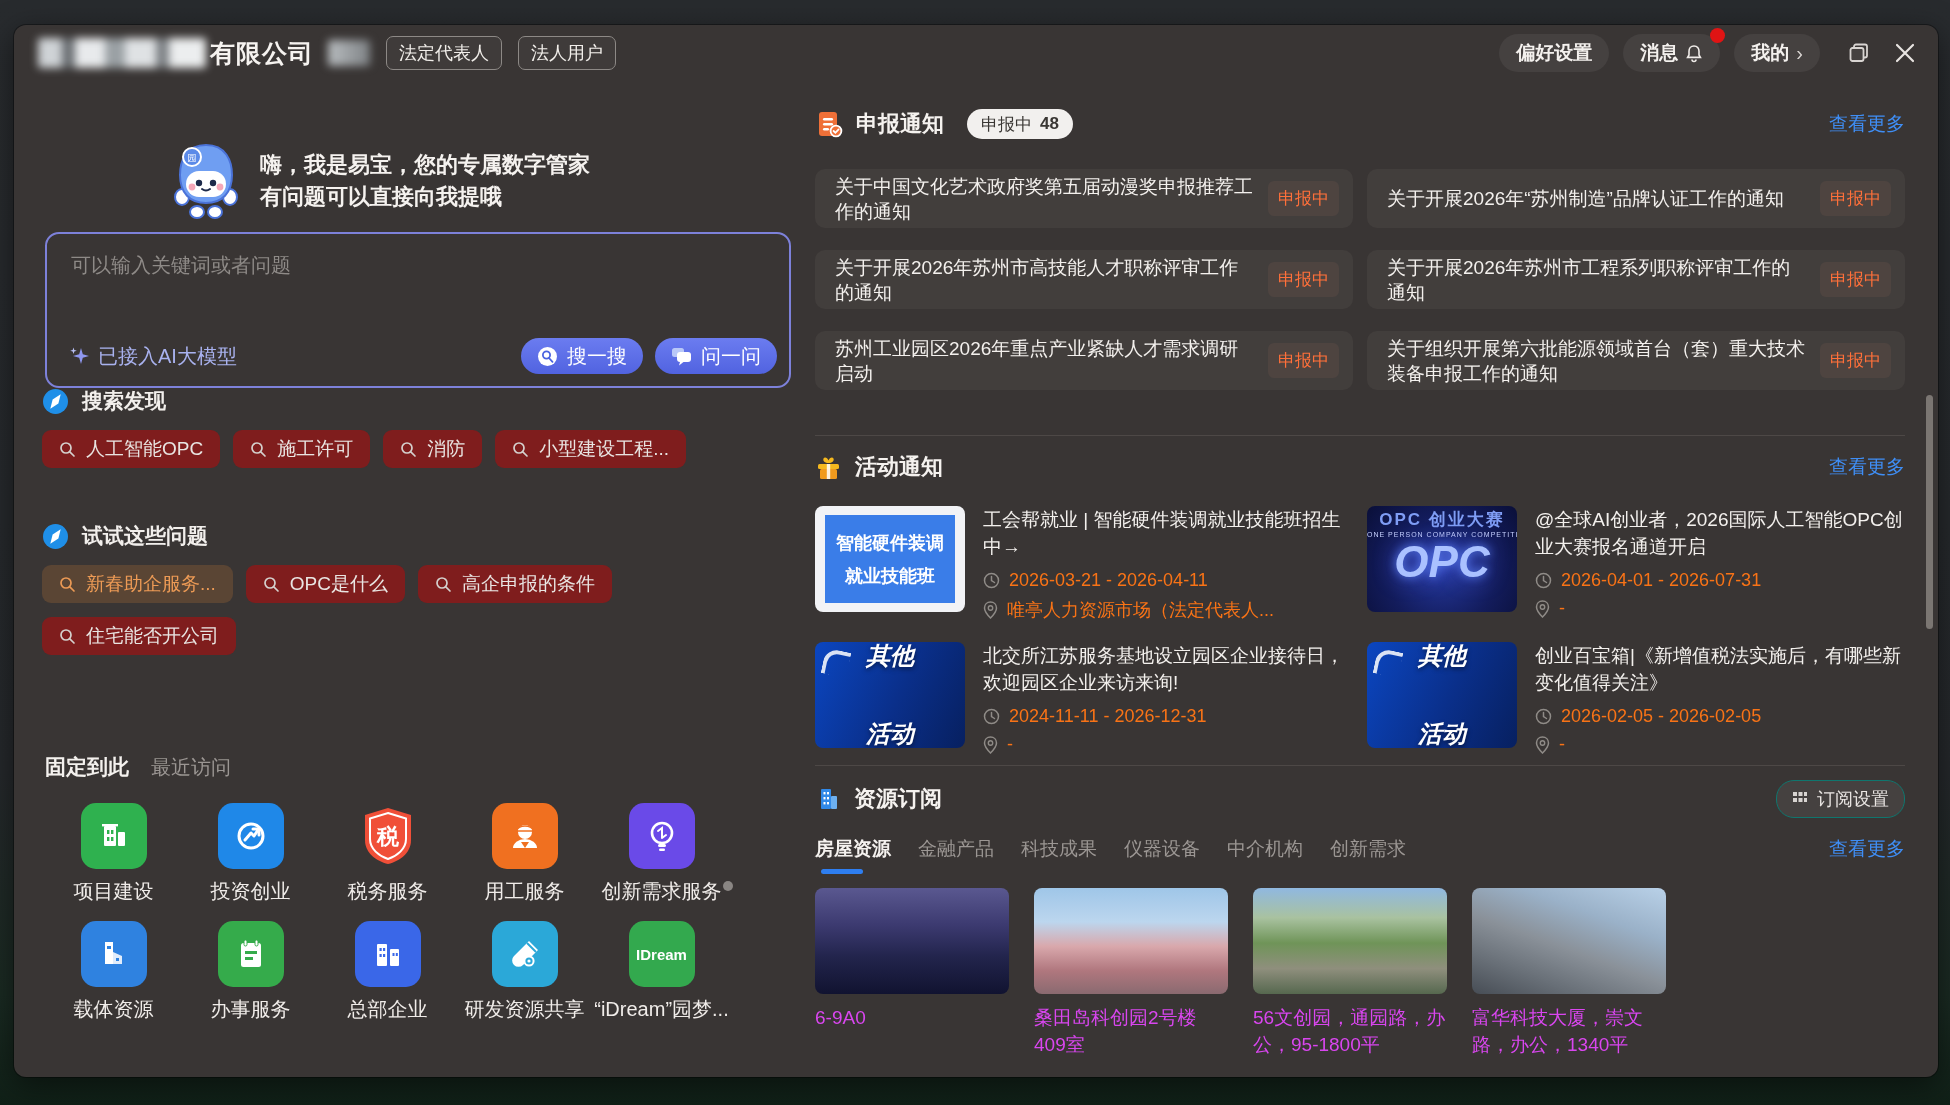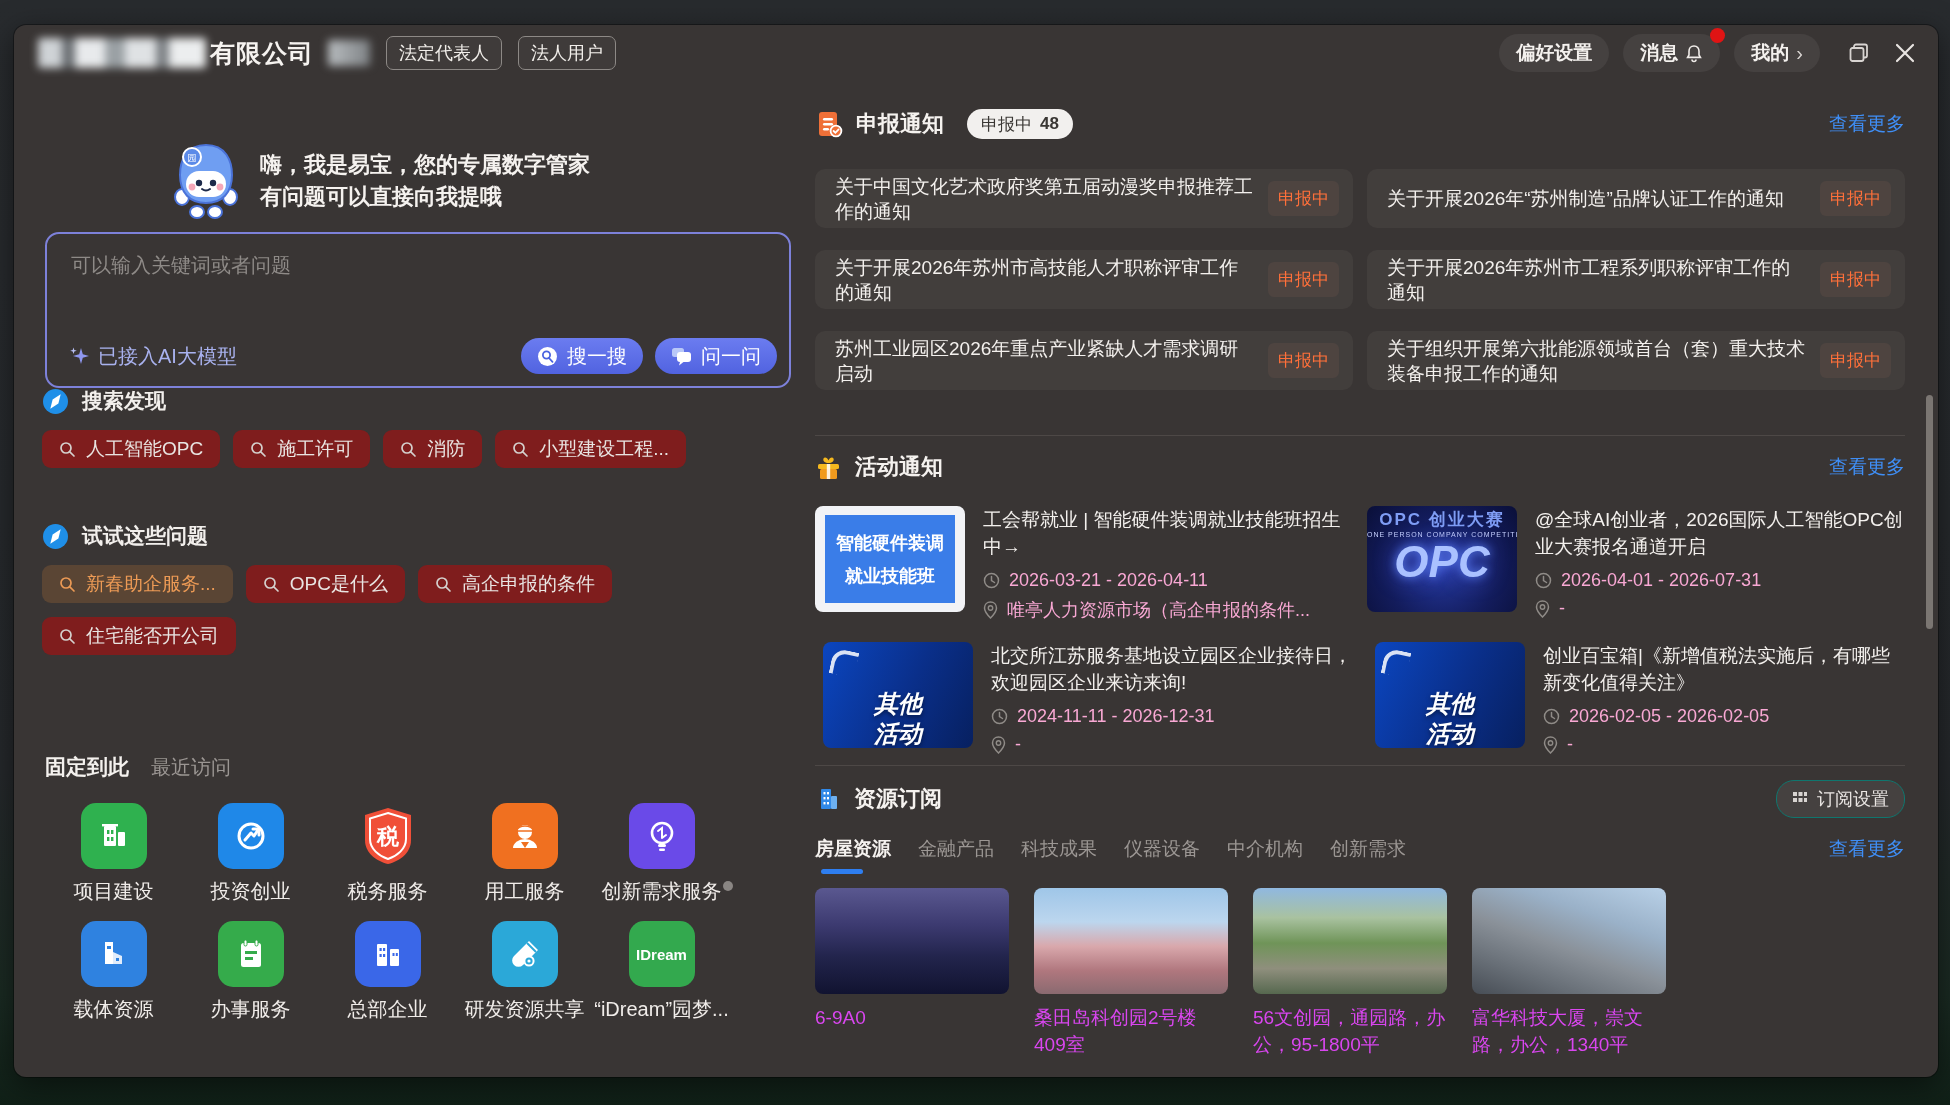--- a/index.html
+++ b/index.html
@@ -73,25 +73,25 @@
   .act-thumb{width:150px;height:106px;border-radius:8px;flex-shrink:0;position:relative;overflow:hidden;}
   .thumb-white{background:#f2f3f6;}
   .thumb-white .bluebox{position:absolute;left:10px;right:10px;top:9px;bottom:9px;background:#3a7de8;
     display:flex;flex-direction:column;align-items:center;justify-content:center;gap:9px;color:#fff;font-size:18px;font-weight:700;}
   .thumb-opc{background:radial-gradient(circle at 50% 62%,#24379a 0%,#131c5c 55%,#0a0f38 100%);text-align:center;}
   .opc-top{margin-top:2px;color:#7f9df5;font-size:17px;font-weight:700;letter-spacing:2px;white-space:nowrap;overflow:hidden;}
   .opc-sub{color:#c8d2ff;font-size:7px;letter-spacing:1px;white-space:nowrap;}
   .opc-big{margin-top:2px;color:#aac1ff;font-size:44px;font-weight:700;font-style:italic;line-height:44px;
     text-shadow:0 0 10px #5a7cf0,0 0 22px #4a5ce0;}
   .thumb-other{background:linear-gradient(115deg,#0b46c0 0%,#0a2f8a 55%,#072060 100%);
-    display:flex;flex-direction:column;align-items:center;justify-content:flex-end;gap:2px;margin-left:8px;}
+    display:flex;flex-direction:column;align-items:center;justify-content:space-between;gap:2px;}
   .thumb-other span{color:#fff;font-size:24px;font-weight:700;font-style:italic;text-shadow:0 2px 4px rgba(0,0,0,.5);line-height:28px;}
   .thumb-other::before{content:"";position:absolute;left:8px;top:8px;width:22px;height:22px;border-left:4px solid rgba(255,255,255,.85);border-top:4px solid rgba(255,255,255,.85);border-radius:14px 0 0 0;transform:rotate(12deg);}
   .act-title{color:#f3f0ed;font-size:19px;line-height:27px;max-height:54px;overflow:hidden;}
-  .meta{display:flex;align-items:center;gap:9px;color:#f9a8d4;font-size:18px;margin-top:10px;}
+  .meta{display:flex;align-items:center;gap:9px;color:#f97316;font-size:18px;margin-top:10px;}
   .meta + .meta{margin-top:7px;}
   .settings-btn{display:flex;align-items:center;gap:9px;height:36px;padding:0 15px;border-radius:18px;
     background:#454140;border:1px solid #0f766e;color:#e9e5e2;font-size:18px;cursor:pointer;}
   .tabs{display:flex;align-items:flex-end;gap:27px;margin-top:18px;}
   .tab{color:#9b9693;font-size:19px;cursor:pointer;position:relative;padding-bottom:12px;}
   .tab.active{color:#f5f2ef;font-weight:700;}
   .tab.active::after{content:"";position:absolute;left:6px;bottom:0;width:42px;height:5px;border-radius:3px;background:#2e7ef0;}
   .prop-grid{margin-top:14px;display:grid;grid-template-columns:repeat(5,194px);column-gap:25px;}
   .prop-card{cursor:pointer;}
   .prop-img{width:194px;height:106px;border-radius:8px;}
@@ -471,21 +471,21 @@
                 <circle cx="8.5" cy="8.5" r="7" fill="none" stroke="#8f8b87" stroke-width="1.5"></circle>
                 <path d="M8.5 4.5 L8.5 8.5 L11.5 10.5" fill="none" stroke="#8f8b87" stroke-width="1.5" stroke-linecap="round"></path>
               </svg>
             <span>2026-03-21 - 2026-04-11</span>
           </div>
           <div class="meta">
             <svg width="15" height="18" viewBox="0 0 15 18">
                 <path d="M7.5 1 C4 1 1.5 3.6 1.5 7 C1.5 11 7.5 17 7.5 17 C7.5 17 13.5 11 13.5 7 C13.5 3.6 11 1 7.5 1 Z" fill="none" stroke="#8f8b87" stroke-width="1.5"></path>
                 <circle cx="7.5" cy="7" r="2.2" fill="none" stroke="#8f8b87" stroke-width="1.4"></circle>
               </svg>
-            <span>唯亭人力资源市场（高企申报的条件...</span>
+            <span>唯亭人力资源市场（法定代表人...</span>
           </div>
         </div>
       </div>
       <div class="act-card">
         <div class="act-thumb thumb-opc">
           <div class="opc-top">OPC 创业大赛</div>
           <div class="opc-sub">ONE PERSON COMPANY COMPETITION</div>
           <div class="opc-big">OPC</div>
         </div>
         <div class="act-body">

